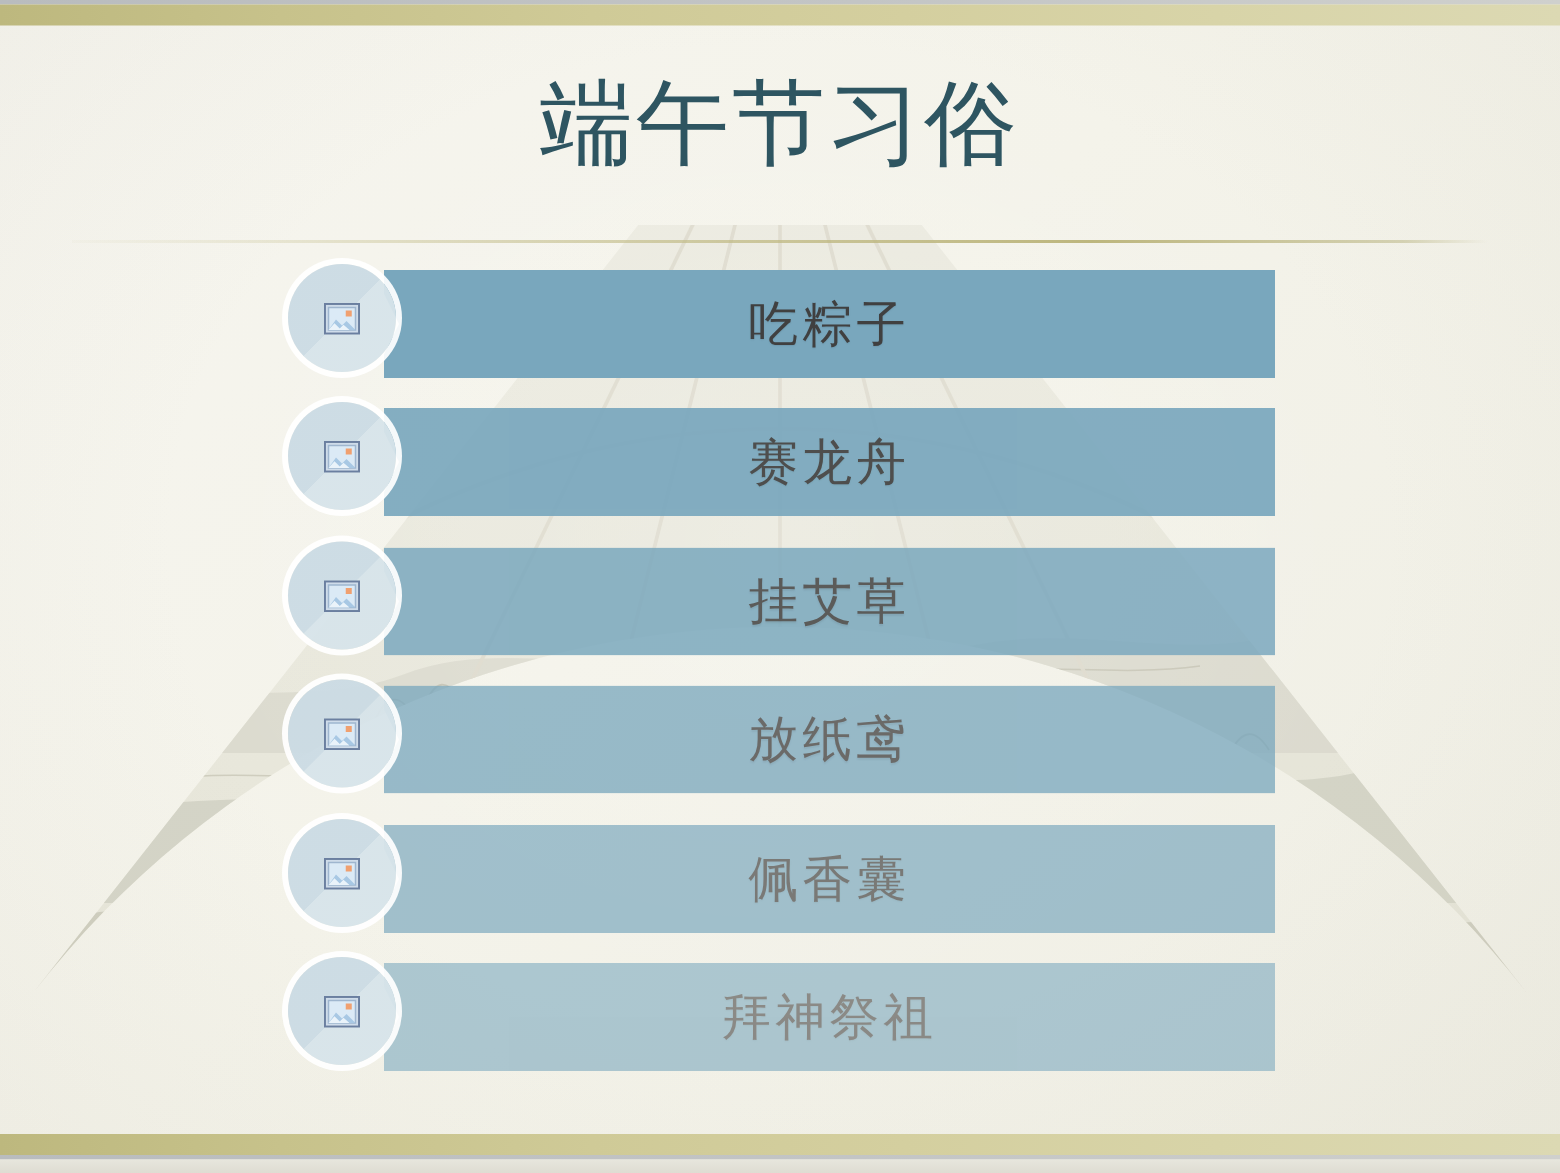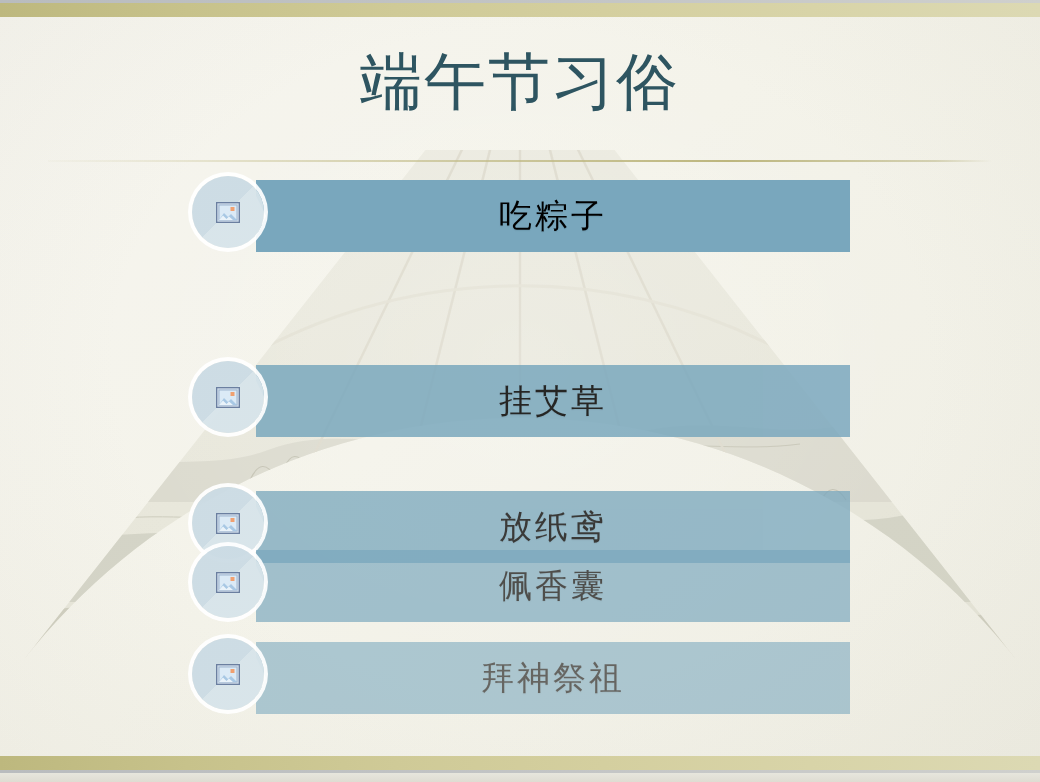--- a/index.html
+++ b/index.html
@@ -122,21 +122,21 @@
   }
   .bar-label {
     position: absolute;
     left: 0;
     top: 0;
     width: 594px;
     height: 72px;
     display: flex;
     align-items: center;
     justify-content: center;
-    color: #000000;
+    color: #404040;
     font-size: 33px;
     letter-spacing: 3px;
     white-space: nowrap;
     text-shadow: 0 1px 1px rgba(60,90,105,0.18);
   }
 
   
   .badge {
     position: absolute;
     left: 192px;
@@ -275,37 +275,51 @@
         <svg class="pic-icon" viewBox="0 0 24 21">
           <rect x="0.5" y="0.5" width="23" height="20" fill="#cfdcea" stroke="#6b7fa0" stroke-width="1.6"></rect>
           <rect x="3" y="3" width="18" height="15" fill="#dbeaf6" stroke="#9fb6cf" stroke-width="1"></rect>
           <rect x="14.5" y="5" width="4" height="4" fill="#f0a070"></rect>
           <path d="M3,18 L8,11 L12,15 L15,12 L21,18 Z" fill="#a8c8e4"></path>
           <path d="M3,18 L7,13.5 L10.5,17 L13,14.5 L17,18 Z" fill="#eaf3fa"></path>
         </svg>
       </div>
     </div>
 
+    <div class="row" style="top:92px;">
+      <div class="bar" style="opacity:0.92;">
+        <div class="bar-label">赛龙舟</div>
+      </div>
+      <div class="badge">
+        <svg class="pic-icon" viewBox="0 0 24 21">
+          <rect x="0.5" y="0.5" width="23" height="20" fill="#cfdcea" stroke="#6b7fa0" stroke-width="1.6"></rect>
+          <rect x="3" y="3" width="18" height="15" fill="#dbeaf6" stroke="#9fb6cf" stroke-width="1"></rect>
+          <rect x="14.5" y="5" width="4" height="4" fill="#f0a070"></rect>
+          <path d="M3,18 L8,11 L12,15 L15,12 L21,18 Z" fill="#a8c8e4"></path>
+          <path d="M3,18 L7,13.5 L10.5,17 L13,14.5 L17,18 Z" fill="#eaf3fa"></path>
+        </svg>
+      </div>
+    </div>
 
     <div class="row" style="top:185px;">
       <div class="bar" style="opacity:0.84;text-align:right;">
         <div class="bar-label">挂艾草</div>
       </div>
       <div class="badge">
         <svg class="pic-icon" viewBox="0 0 24 21">
           <rect x="0.5" y="0.5" width="23" height="20" fill="#cfdcea" stroke="#6b7fa0" stroke-width="1.6"></rect>
           <rect x="3" y="3" width="18" height="15" fill="#dbeaf6" stroke="#9fb6cf" stroke-width="1"></rect>
           <rect x="14.5" y="5" width="4" height="4" fill="#f0a070"></rect>
           <path d="M3,18 L8,11 L12,15 L15,12 L21,18 Z" fill="#a8c8e4"></path>
           <path d="M3,18 L7,13.5 L10.5,17 L13,14.5 L17,18 Z" fill="#eaf3fa"></path>
         </svg>
       </div>
     </div>
 
-    <div class="row" style="top:277px;margin-top:34px;">
+    <div class="row" style="top:277px;">
       <div class="bar" style="opacity:0.76;">
         <div class="bar-label">放纸鸢</div>
       </div>
       <div class="badge">
         <svg class="pic-icon" viewBox="0 0 24 21">
           <rect x="0.5" y="0.5" width="23" height="20" fill="#cfdcea" stroke="#6b7fa0" stroke-width="1.6"></rect>
           <rect x="3" y="3" width="18" height="15" fill="#dbeaf6" stroke="#9fb6cf" stroke-width="1"></rect>
           <rect x="14.5" y="5" width="4" height="4" fill="#f0a070"></rect>
           <path d="M3,18 L8,11 L12,15 L15,12 L21,18 Z" fill="#a8c8e4"></path>
           <path d="M3,18 L7,13.5 L10.5,17 L13,14.5 L17,18 Z" fill="#eaf3fa"></path>

